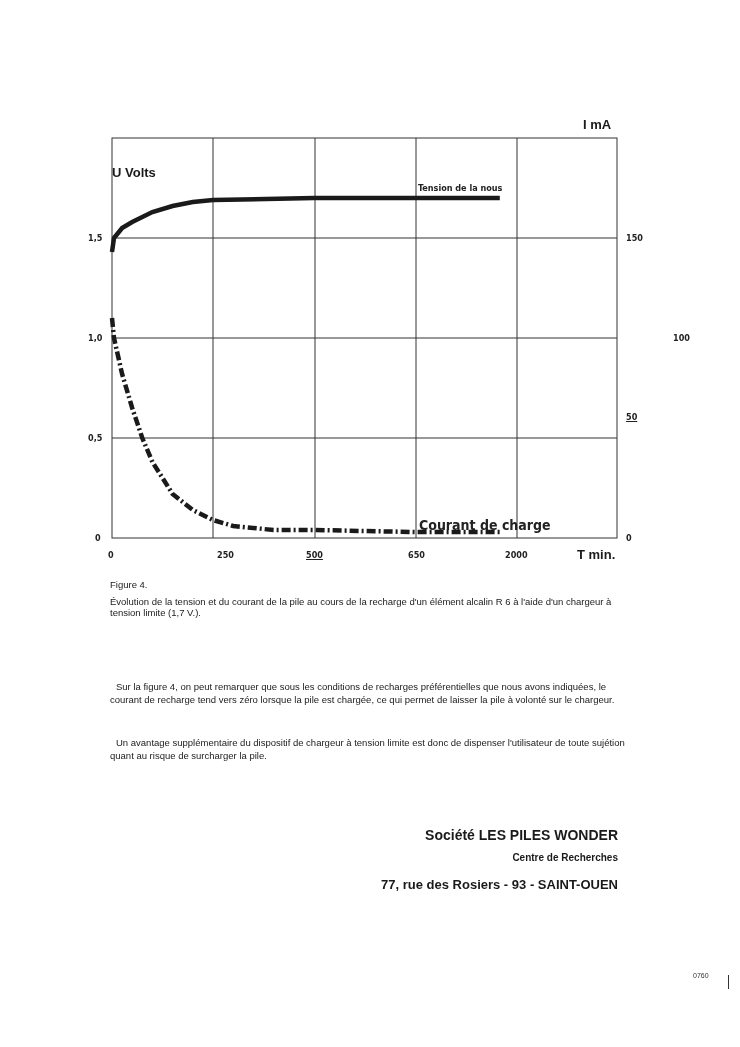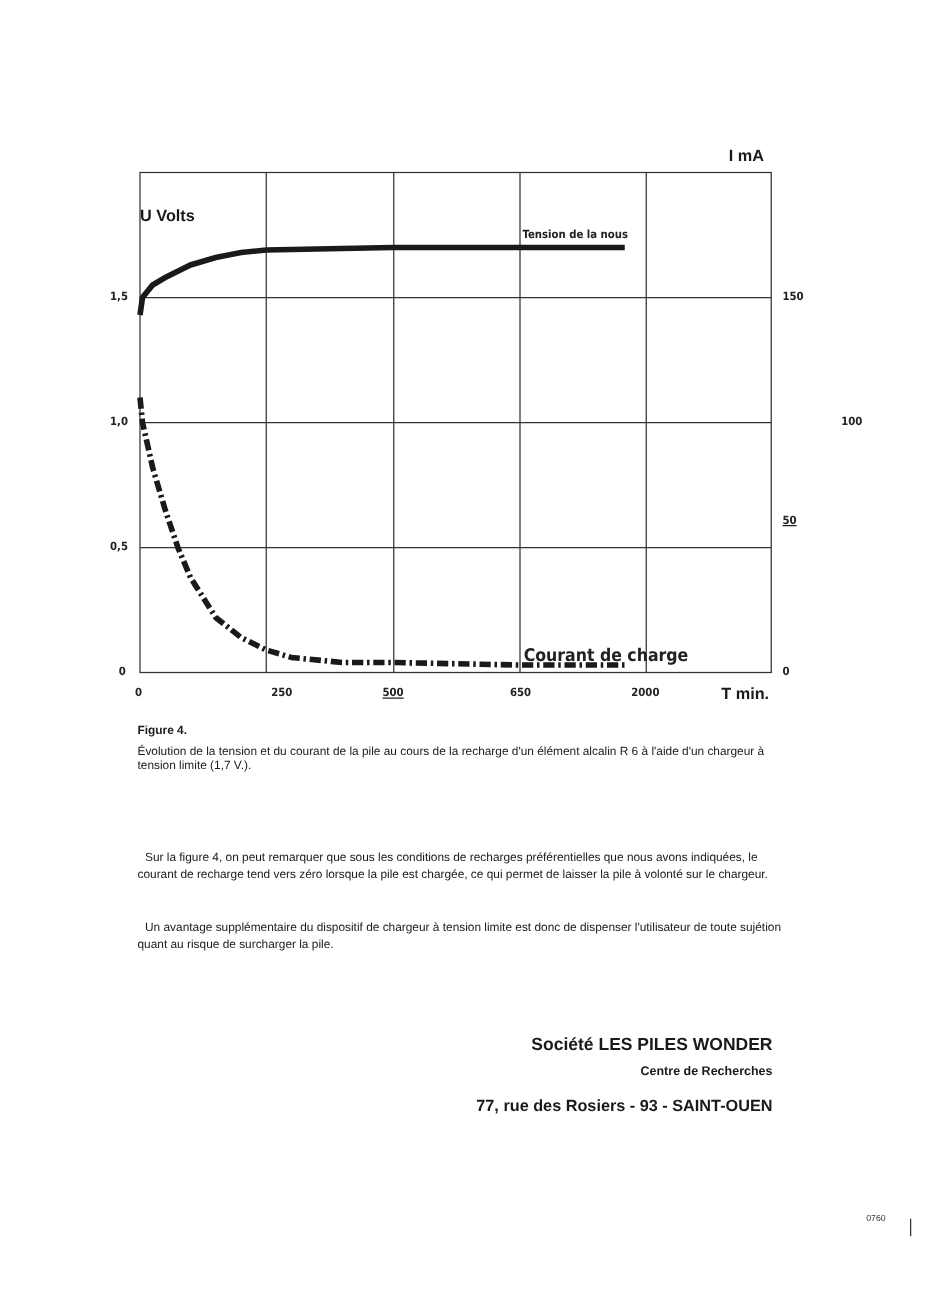--- a/index.html
+++ b/index.html
@@ -1,21 +1,21 @@
 <!DOCTYPE html>
 <html><head>
 <meta charset="utf-8">
 <style>
   html,body{margin:0;padding:0;background:#fff;}
   body{width:740px;height:1047px;position:relative;overflow:hidden;font-family:"Liberation Sans",sans-serif;color:#1a1a1a;}
   .abs{position:absolute;}
   .axis-title{font-weight:bold;font-size:13px;}
   .tick{font-family:"DejaVu Sans Condensed","DejaVu Sans",sans-serif;font-size:9px;font-weight:bold;color:#222;}
   .plot{position:absolute;left:0;top:0;}
-  .fig-title{font-weight:bold;font-size:9.5px;}
+  .fig-title{font-weight:normal;font-size:9.5px;}
   .caption{font-size:9.5px;line-height:11px;width:520px;}
   .para{font-size:9.5px;line-height:12.5px;width:530px;text-indent:6px;}
   .sig1{font-weight:bold;font-size:14px;}
   .sig2{font-weight:bold;font-size:10px;}
   .sig3{font-weight:bold;font-size:13px;}
   .pagenum{font-size:7px;color:#333;}
 </style>
 </head>
 <body>
 

